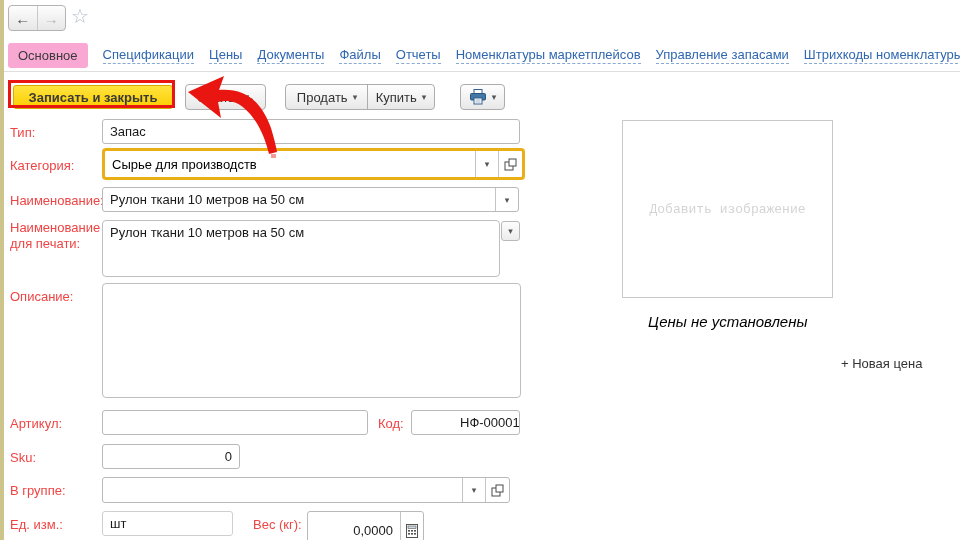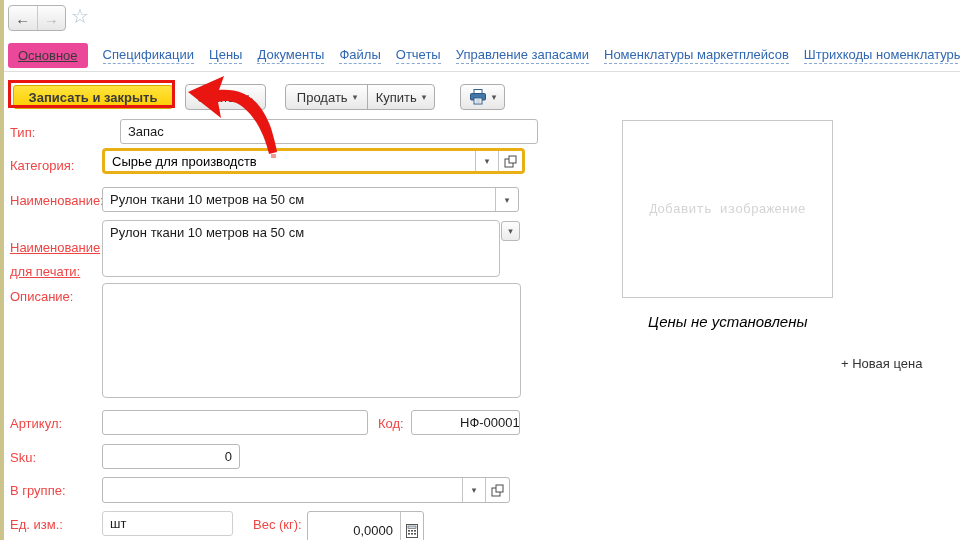--- a/index.html
+++ b/index.html
@@ -14,21 +14,21 @@
               border-radius:4px; background:linear-gradient(#fdfdfd,#e7e7e7); display:flex; }
   .navbtn { flex:1; display:flex; align-items:center; justify-content:center; font-size:15px; cursor:pointer; }
   .navbtn.back { color:#4a4a4a; font-weight:bold; border-right:1px solid #c9c9c9; }
   .navbtn.fwd { color:#b7b7b7; font-weight:bold; }
   .star { position:absolute; left:71px; top:4px; font-size:20px; color:#b4c0cd; cursor:pointer; }
   .title { position:absolute; left:100px; top:7px; font-size:17.5px; color:#111; white-space:nowrap; }
 
   
   .tabs { position:absolute; left:8px; top:42px; height:26px; width:952px; display:flex; align-items:center;
           gap:15px; white-space:nowrap; overflow:hidden; font-size:13px; }
-  .tab-active { background:#ec4899; border-radius:3px; padding:5px 10px; color:#3a3a3a; cursor:pointer;text-decoration:underline; }
+  .tab-active { background:#f9a8d4; border-radius:3px; padding:5px 10px; color:#3a3a3a; cursor:pointer; }
   .tablink { color:#3067b0; border-bottom:1px dashed #87a8d0; padding-bottom:1px; cursor:pointer; }
   .tabs-sep { position:absolute; left:4px; top:71px; width:956px; height:1px; background:#dedede; }
 
   
   .btn { position:absolute; height:26px; display:flex; align-items:center; justify-content:center; gap:5px;
          border:1px solid #adadad; border-radius:4px; background:linear-gradient(#fefefe,#e8e8e8);
          font-size:13px; color:#333; cursor:pointer; }
   .btn .dd { font-size:9px; color:#555; }
   .btn-save-close { left:13px; top:85px; width:160px; height:24px; border:1px solid #d6ab00; border-radius:3px;
          background:linear-gradient(#ffe33e,#fcce00); font-weight:bold; color:#3a3a3a; z-index:3; }
@@ -46,21 +46,21 @@
   .field { position:absolute; border:1px solid #b9b9b9; border-radius:3px; background:#fff;
            font-size:13px; color:#1a1a1a; display:flex; align-items:center; overflow:hidden; }
   .field .txt { flex:1; padding:0 7px; white-space:nowrap; overflow:hidden; }
   .field .txt.num { text-align:right; }
   .vsep { width:1px; align-self:stretch; background:#c4c4c4; }
   .ddzone { width:22px; align-self:stretch; display:flex; align-items:center; justify-content:center;
             font-size:9px; color:#555; cursor:pointer; }
   .openzone { width:23px; align-self:stretch; display:flex; align-items:center; justify-content:center; cursor:pointer; }
   .area { position:absolute; border:1px solid #bfbfbf; border-radius:4px; background:#fff; font-size:13px;
           color:#1a1a1a; padding:4px 7px; }
-  .cat-field { position:absolute; left:102px; top:148px; width:423px; height:26px; border:3px solid #e9af15;
+  .cat-field { position:absolute; left:102px; top:148px; width:423px; height:32px; border:3px solid #e9af15;
           border-radius:4px; background:#fff; display:flex; align-items:center; font-size:13px; overflow:hidden; }
   .mini-dd { position:absolute; left:501px; top:221px; width:19px; height:20px; border:1px solid #b9b9b9;
           border-radius:3px; background:linear-gradient(#fdfdfd,#ececec); display:flex; align-items:center;
           justify-content:center; font-size:9px; color:#555; cursor:pointer; }
 
   
   .imgbox { position:absolute; left:622px; top:120px; width:211px; height:178px; border:1px solid #c9c9c9;
             display:flex; align-items:center; justify-content:center; font-size:13px; color:#d4d4d4; cursor:pointer;font-family:Liberation Mono, monospace; }
   .noprices { position:absolute; left:648px; top:313px; font-size:15px; font-style:italic; color:#000000; }
   .newprice { position:absolute; left:841px; top:356px; font-size:13px; color:#333; cursor:pointer; }
@@ -81,22 +81,22 @@
   </div>
   <div class="star">☆</div>
 
   <div class="tabs">
     <span class="tab-active">Основное</span>
     <span class="tablink">Спецификации</span>
     <span class="tablink">Цены</span>
     <span class="tablink">Документы</span>
     <span class="tablink">Файлы</span>
     <span class="tablink">Отчеты</span>
+    <span class="tablink">Номенклатуры маркетплейсов</span>
     <span class="tablink">Управление запасами</span>
-    <span class="tablink">Номенклатуры маркетплейсов</span>
     <span class="tablink">Штрихкоды номенклатуры</span>
   </div>
   <div class="tabs-sep"></div>
 
   <div class="btn btn-save-close">Записать и закрыть</div>
   <div class="btn btn-save">Записать</div>
   <div class="btn btn-sell">
     <span>Продать</span>
     <span class="dd">▾</span>
   </div>
@@ -115,21 +115,21 @@
     <span class="dd">▾</span>
   </div>
 
   <div class="ann-rect"></div>
   <svg class="ann-arrow" viewBox="0 0 104 92">
     <path d="M10,24 L46,8 L41,22 C69,20 84,35 93,60 C96,70 98,78 99,84 L91,86 C87,70 80,52 66,40 C58,33 49,32 40,34 L43,50 Z" fill="#e81510"></path>
     <rect x="93" y="86" width="5" height="4" fill="#f19a96"></rect>
   </svg>
 
   <div class="label" style="left:10px; top:125px;">Тип:</div>
-  <div class="field" style="left:120px; top:119px; width:418px; height:25px;">
+  <div class="field" style="left:102px; top:119px; width:418px; height:25px;">
     <div class="txt">Запас</div>
   </div>
 
   <div class="label" style="left:10px; top:158px;">Категория:</div>
   <div class="cat-field">
     <div class="txt" style="flex:1; padding:0 7px;">Сырье для производств</div>
     <div class="vsep"></div>
     <div class="ddzone">
         <span>▾</span>
       </div>
@@ -144,21 +144,21 @@
 
   <div class="label" style="left:10px; top:193px;">Наименование:</div>
   <div class="field" style="left:102px; top:187px; width:417px; height:25px;">
     <div class="txt">Рулон ткани 10 метров на 50 см</div>
     <div class="vsep"></div>
     <div class="ddzone">
         <span>▾</span>
       </div>
   </div>
 
-  <div class="label" style="left:10px; top:236px; width:92px; line-height:24px;text-decoration:underline;">Наименование для печати:</div>
+  <div class="label" style="left:10px; top:220px; width:92px; line-height:16px;">Наименование для печати:</div>
   <div class="area" style="left:102px; top:220px; width:398px; height:57px;">
     <span>Рулон ткани 10 метров на 50 см</span>
   </div>
   <div class="mini-dd">
       <span>▾</span>
     </div>
 
   <div class="label" style="left:10px; top:289px;">Описание:</div>
   <div class="area" style="left:102px; top:283px; width:419px; height:115px;">
     <span></span>

